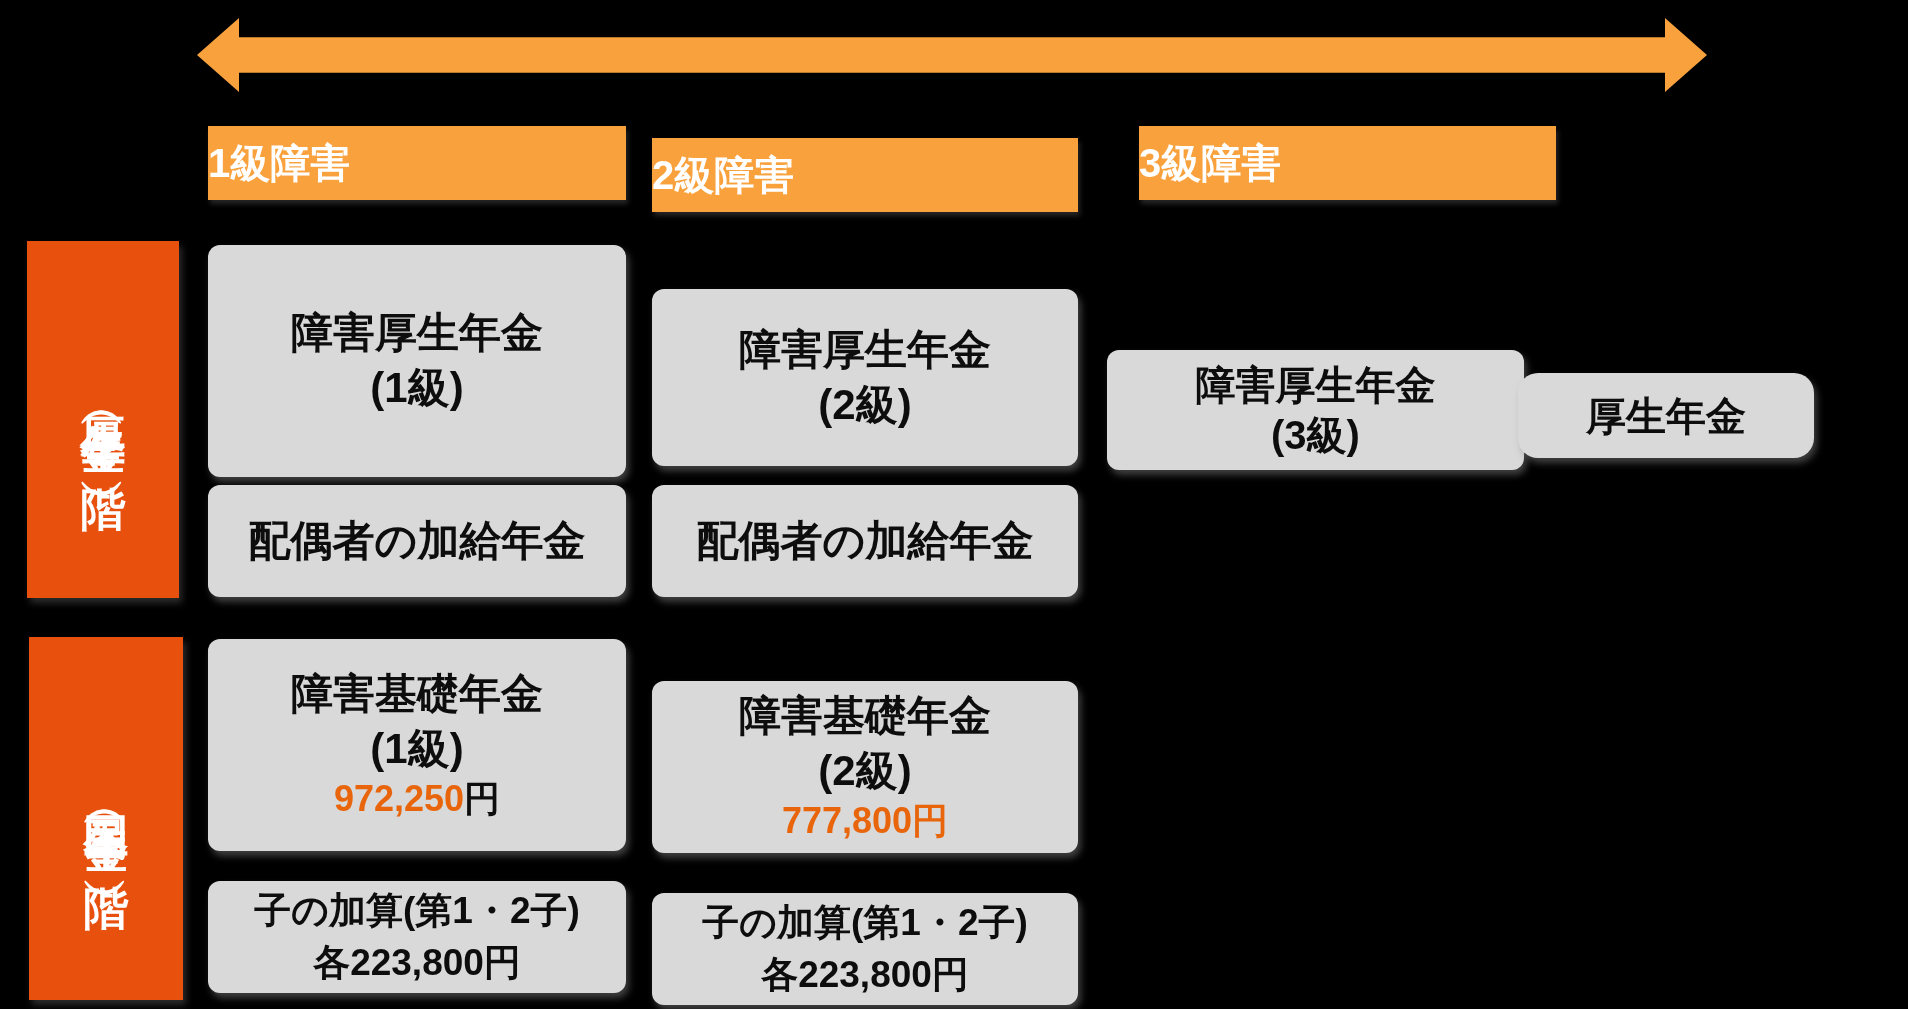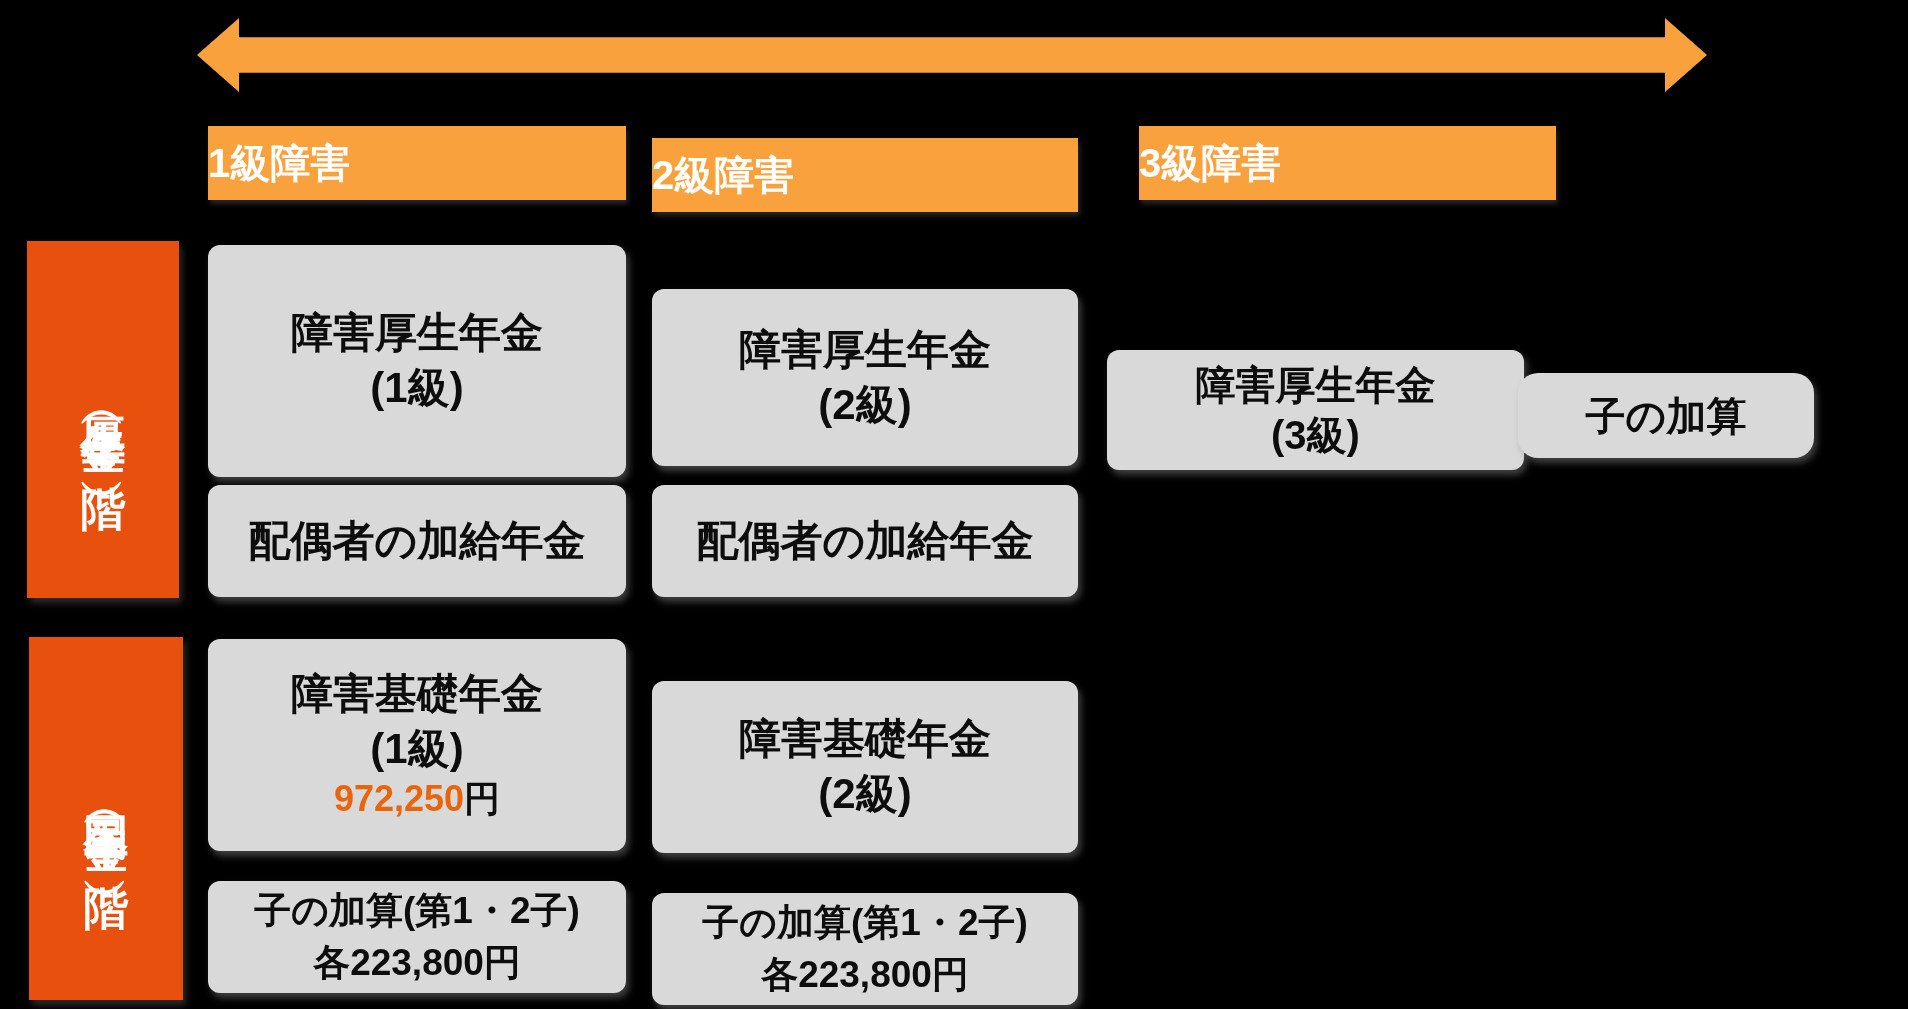--- a/index.html
+++ b/index.html
@@ -95,39 +95,41 @@
 </div>
 <div class="abs gbox" style="left:652px;top:289px;width:426px;height:177px;">
   <div class="t">障害厚生年金</div>
   <div class="t">(2級)</div>
 </div>
 <div class="abs gbox" style="left:1107px;top:350px;width:417px;height:120px;">
   <div class="t2">障害厚生年金</div>
   <div class="t2">(3級)</div>
 </div>
 <div class="abs gbox single" style="left:1518px;top:373px;width:296px;height:85px;">
-  <div class="t">子の加算</div>
+  <div class="t">厚生年金</div>
 </div>
 
 <div class="abs gbox" style="left:208px;top:485px;width:418px;height:112px;">
   <div class="t">配偶者の加給年金</div>
 </div>
 <div class="abs gbox" style="left:652px;top:485px;width:426px;height:112px;">
   <div class="t">配偶者の加給年金</div>
 </div>
 
 <div class="abs gbox" style="left:208px;top:639px;width:418px;height:212px;">
   <div class="t">障害基礎年金</div>
   <div class="t">(1級)</div>
   <div class="amount"><span>972,250</span><span class="unit">円</span>
   </div>
 </div>
 <div class="abs gbox" style="left:652px;top:681px;width:426px;height:172px;">
   <div class="t">障害基礎年金</div>
   <div class="t">(2級)</div>
+  <div class="amount"><span>777,800円</span><span class="unit"></span>
+  </div>
 </div>
 
 <div class="abs gbox" style="left:208px;top:881px;width:418px;height:112px;">
   <div class="small">子の加算(第1・2子)</div>
   <div class="small">各223,800円</div>
 </div>
 <div class="abs gbox" style="left:652px;top:893px;width:426px;height:112px;">
   <div class="small">子の加算(第1・2子)</div>
   <div class="small">各223,800円</div>
 </div>

